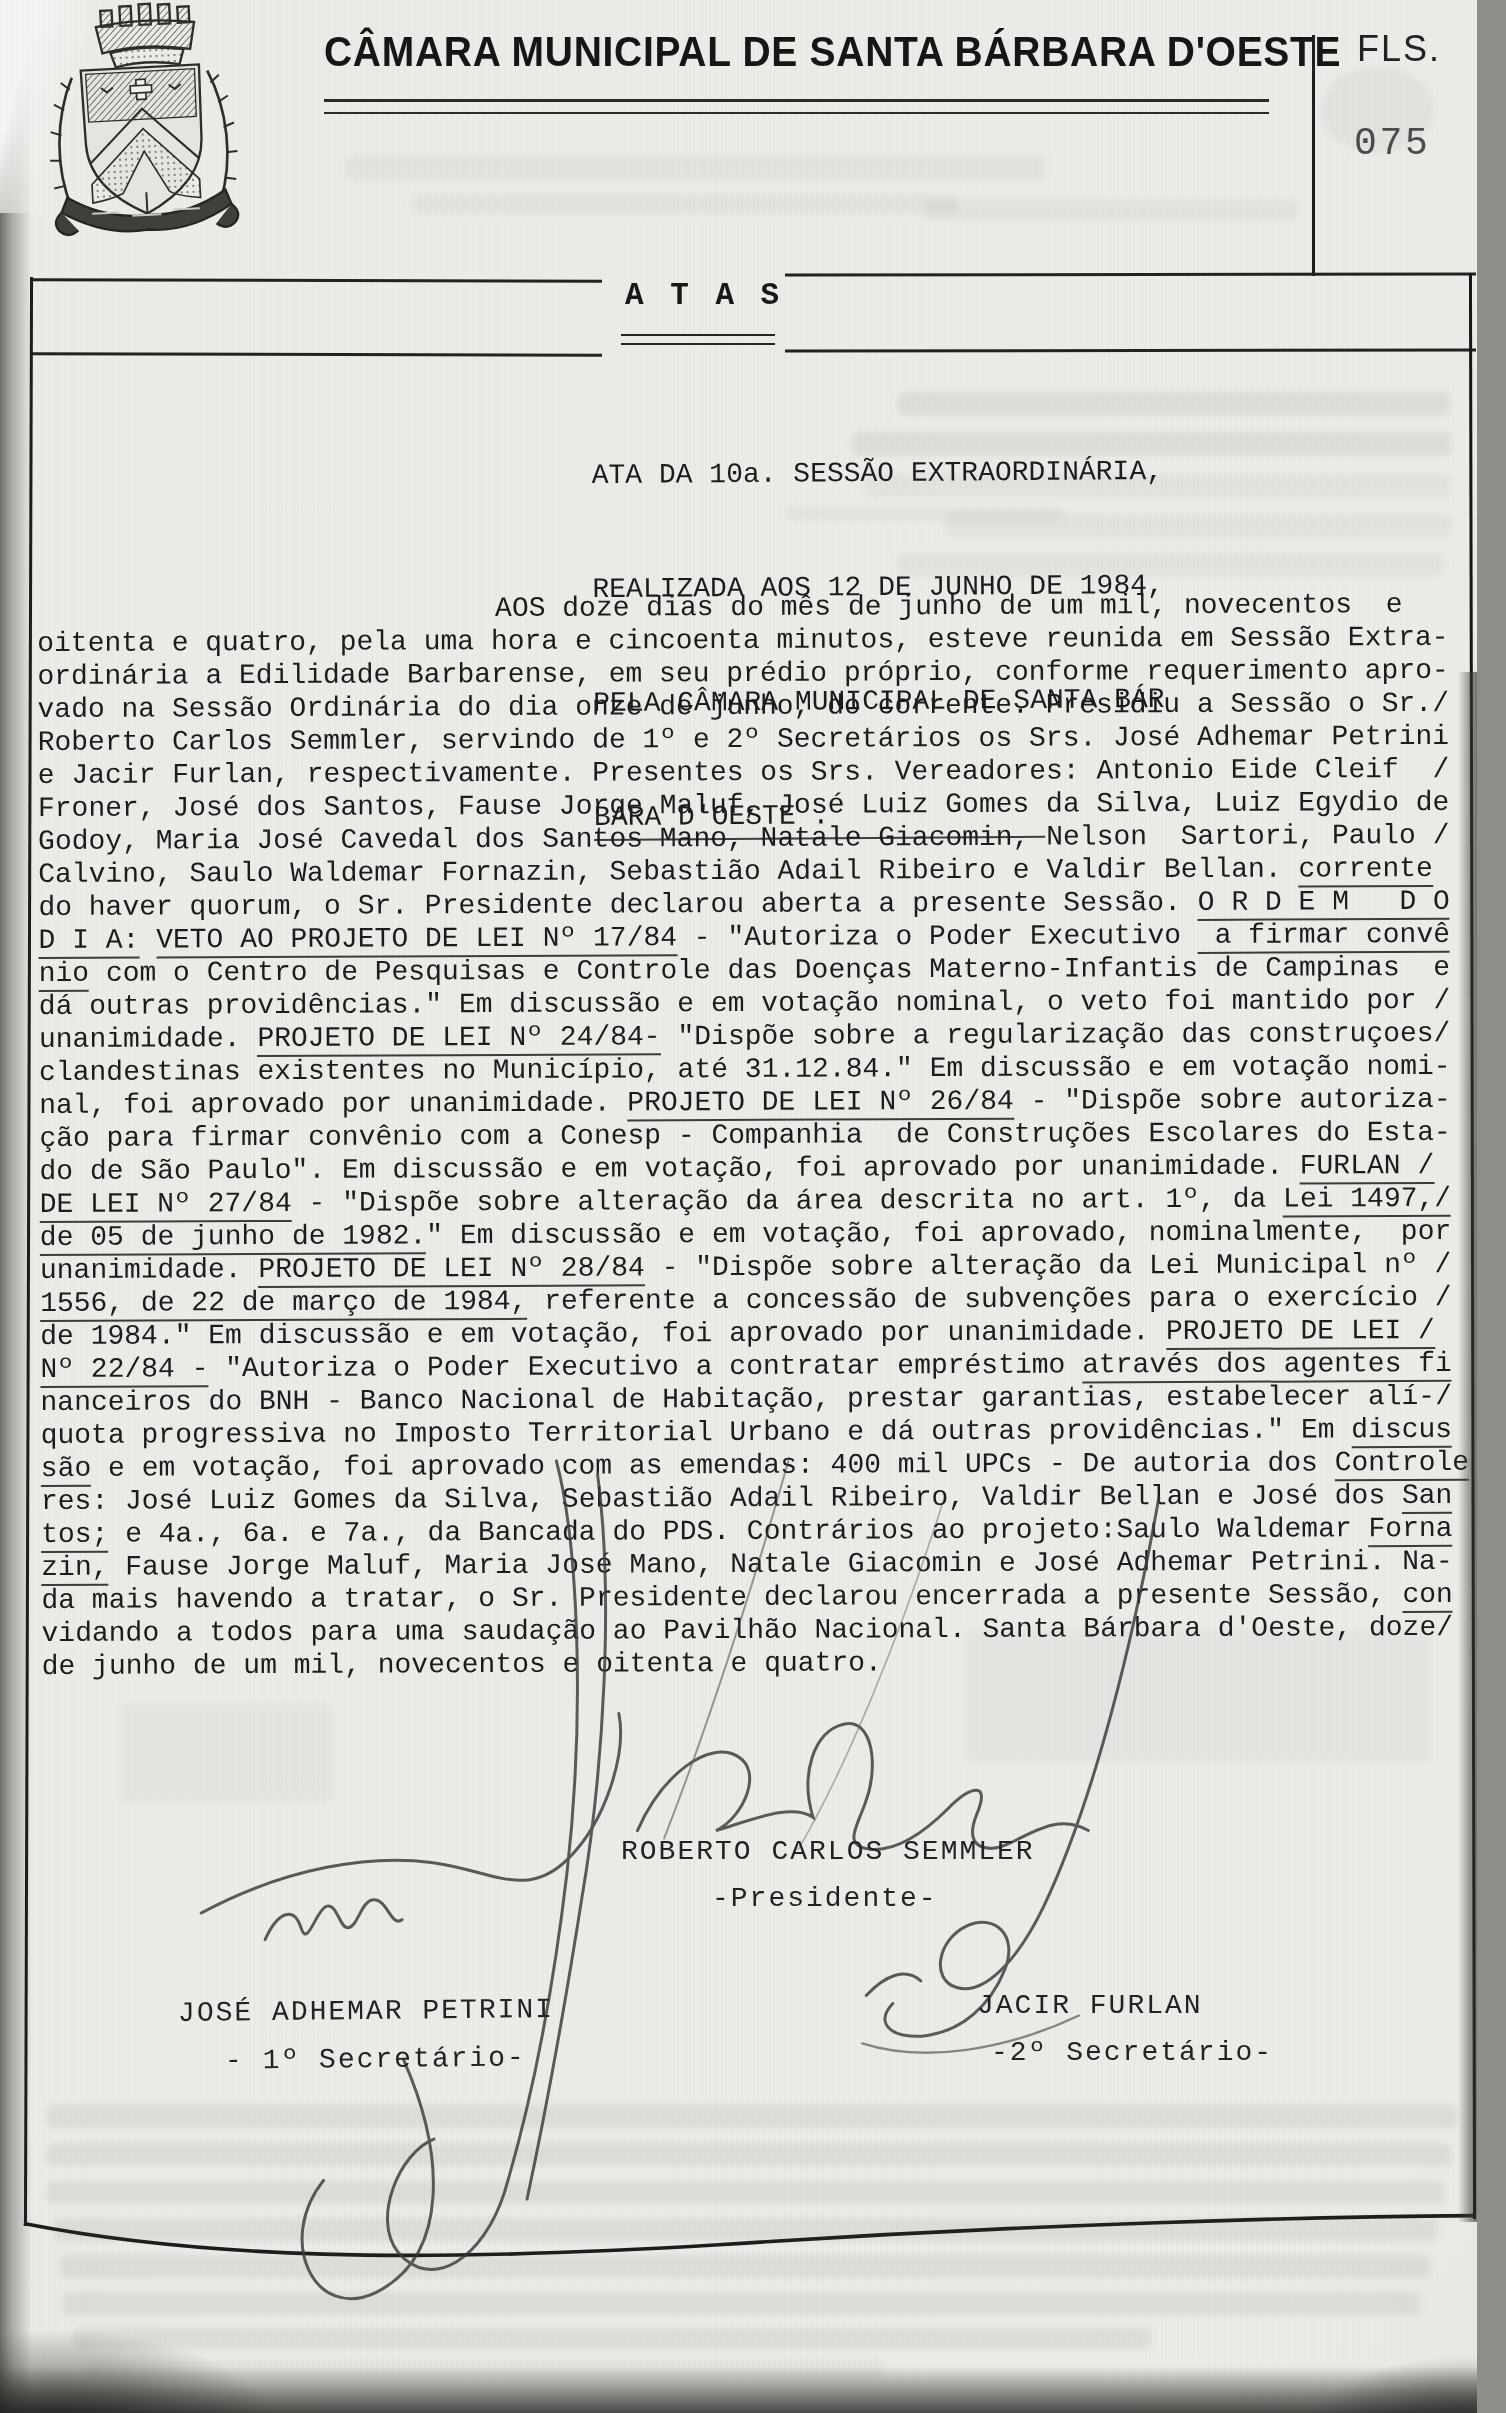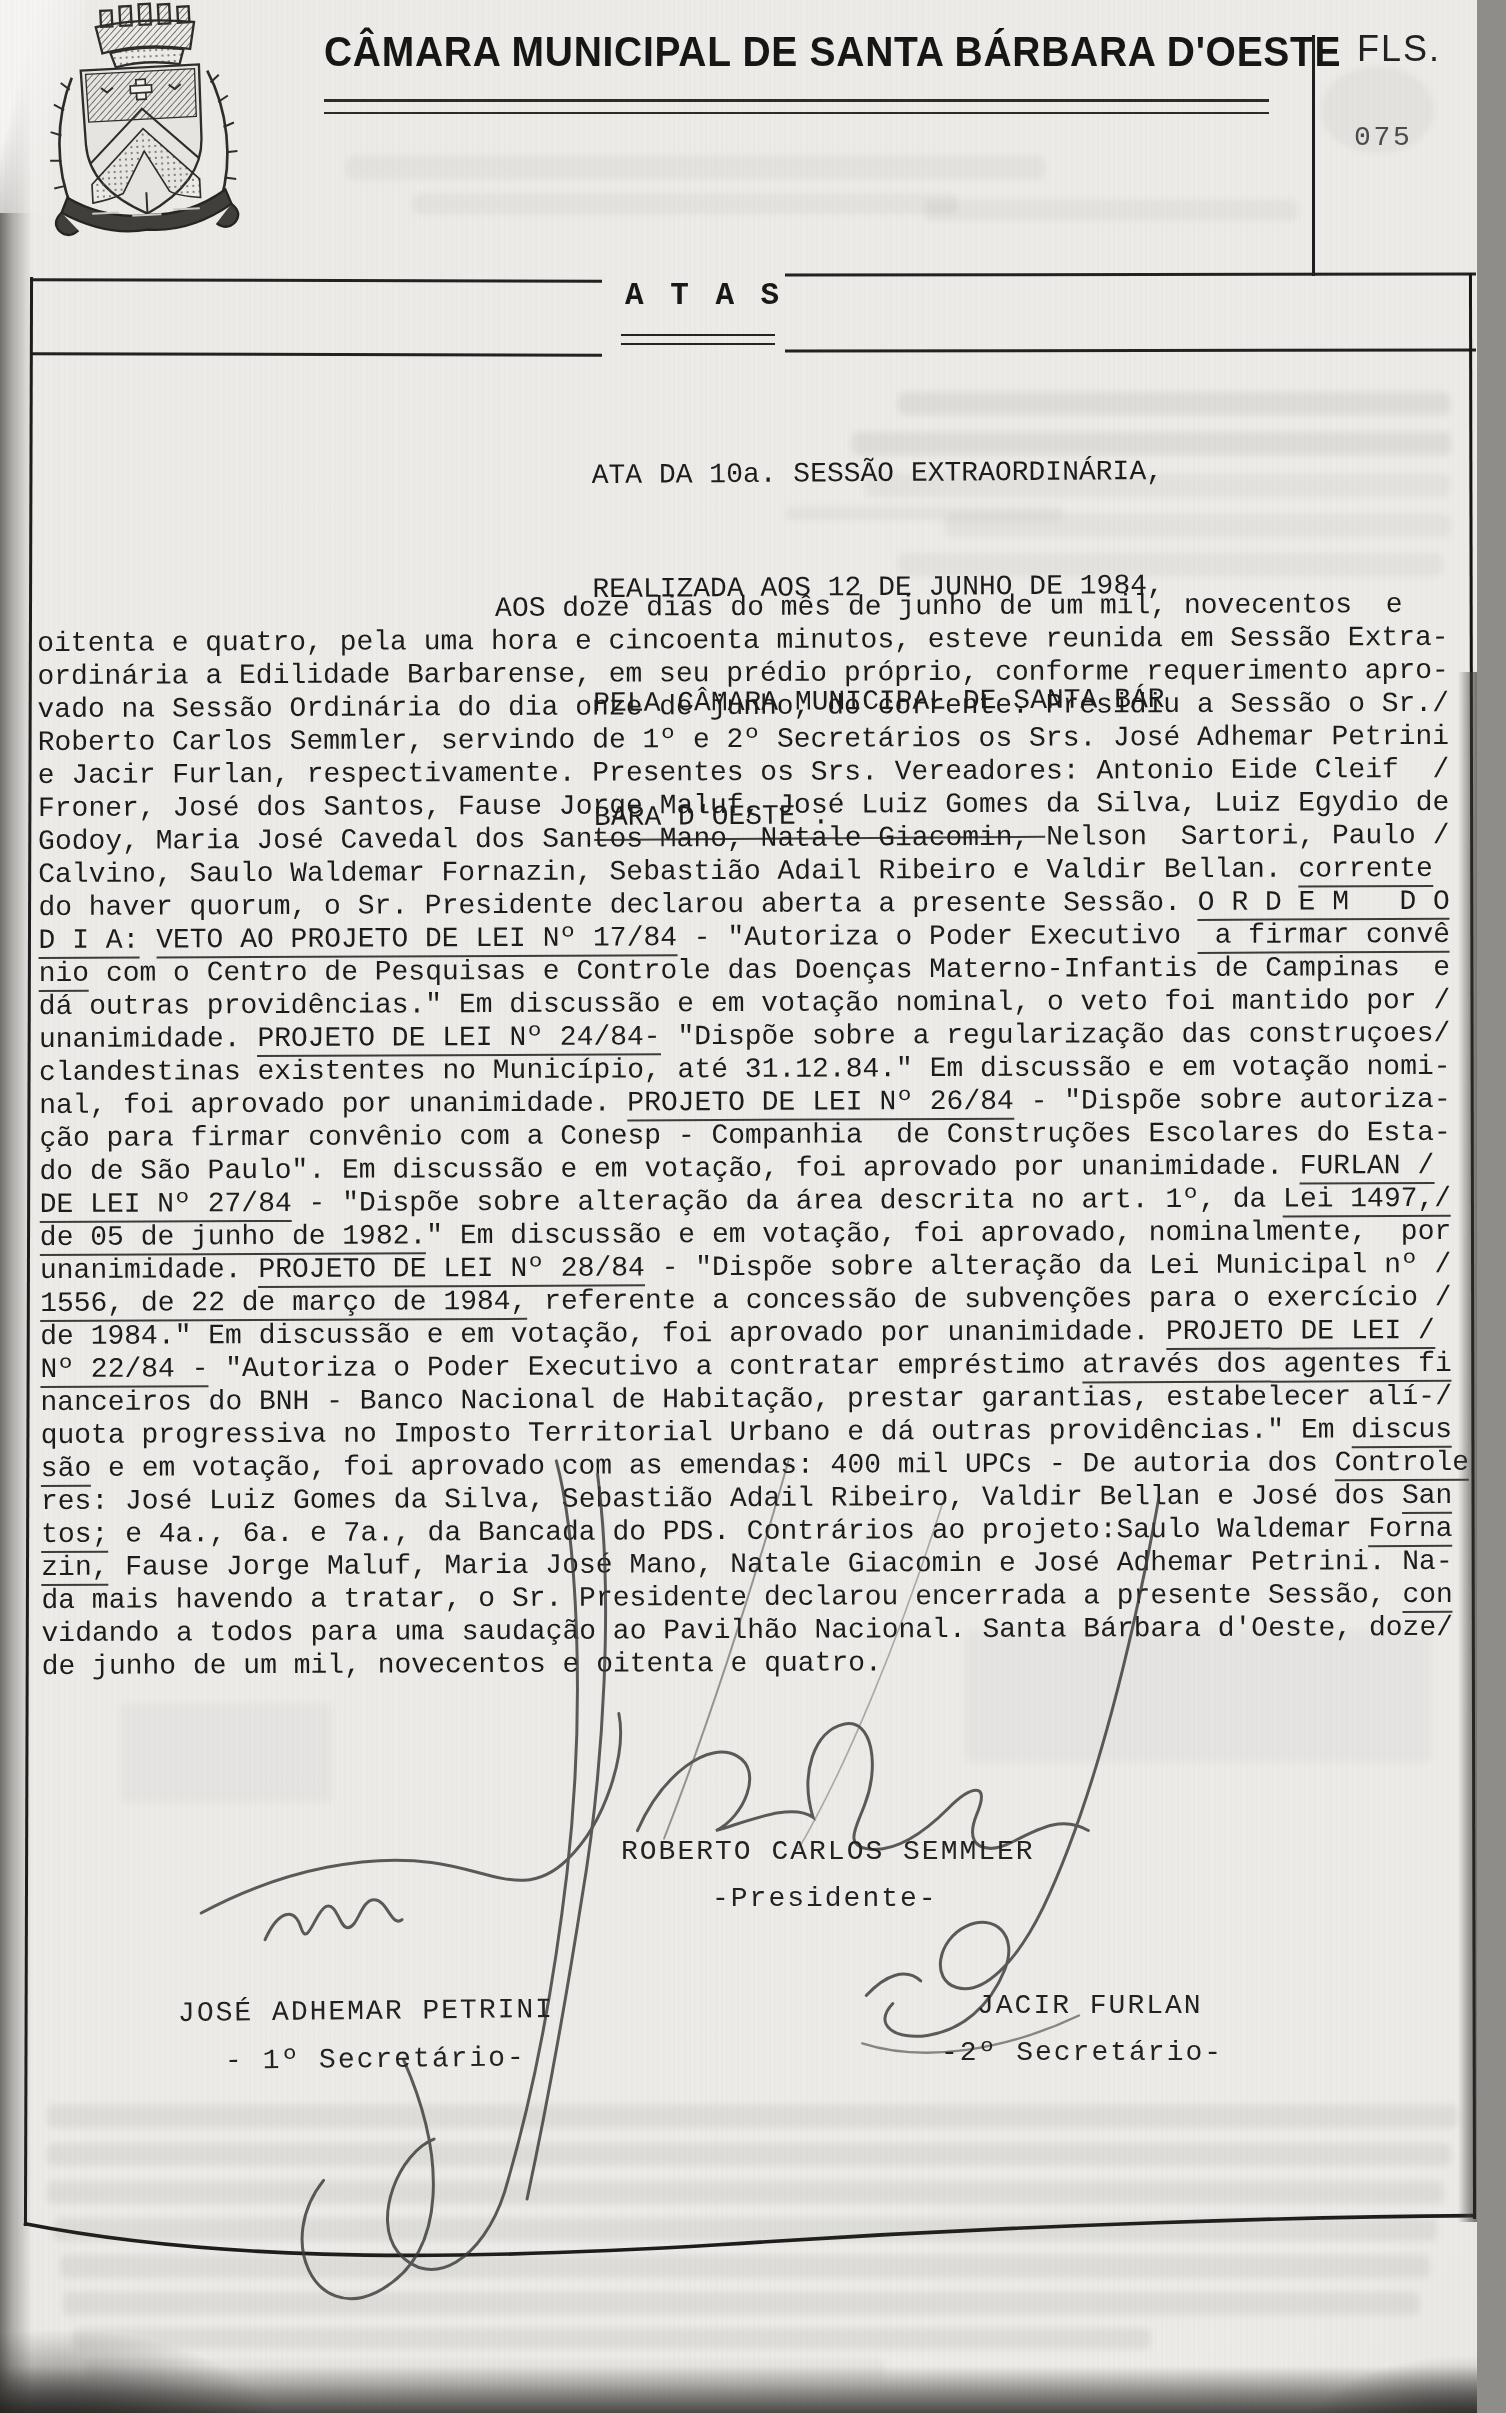--- a/index.html
+++ b/index.html
@@ -13,21 +13,21 @@
     background:linear-gradient(105deg,#f5f4f2 28%,rgba(245,244,242,0) 72%);}
   
   .page-title{position:absolute;left:324px;top:27px;width:958px;white-space:nowrap;
     font-family:"Liberation Sans",sans-serif;font-weight:700;font-size:39px;letter-spacing:0.7px;
     transform:scaleY(1.1);transform-origin:0 0;color:#161616;}
   .title-rule{position:absolute;left:324px;top:99px;width:945px;height:10px;
     border-top:3.3px solid #2b2b2b;border-bottom:2.7px solid #2b2b2b;}
   .fls-divider{position:absolute;left:1312px;top:35px;width:2.7px;height:241px;background:#1f1f1f;}
   .fls-label{position:absolute;left:1357px;top:28px;font-family:"Liberation Sans",sans-serif;
     font-weight:400;font-size:36px;letter-spacing:2px;color:#222;}
-  .fls-number{position:absolute;left:1354px;top:122px;font-size:28px;color:#4c4c4c;letter-spacing:2.7px;}
+  .fls-number{position:absolute;left:1354px;top:122px;font-size:38px;color:#4c4c4c;letter-spacing:2.7px;}
   
   .rule{position:absolute;background:#222;height:2.7px;}
   .r1l{left:30px;top:279px;width:572px;transform:rotate(.15deg);}
   .r1r{left:785px;top:273px;width:691px;transform:rotate(-.1deg);}
   .r2l{left:30px;top:353px;width:572px;transform:rotate(.15deg);}
   .r2r{left:785px;top:349px;width:691px;transform:rotate(-.1deg);}
   .atas{position:absolute;left:625px;top:278px;width:146px;text-align:center;
     font-weight:700;font-size:31px;letter-spacing:4px;white-space:pre;color:#181818;}
   .atas-underline{position:absolute;left:621px;top:334px;width:154px;height:7.3px;
     border-top:2.7px solid #242424;border-bottom:2px solid #242424;}
@@ -44,21 +44,21 @@
   .body-line{white-space:pre;line-height:33px;height:33px;}
   .body-line:first-child{text-indent:458px;}
   .u{border-bottom:2.7px solid rgba(28,28,28,.85);padding-bottom:0.7px;}
   
   .sig-label{position:absolute;font-size:28px;letter-spacing:2px;white-space:pre;color:#222;}
   .lbl-president-name{left:621px;top:1836px;}
   .lbl-president-role{left:712px;top:1883px;}
   .lbl-sec1-name{left:178px;top:1996px;transform:rotate(-.6deg);}
   .lbl-sec1-role{left:225px;top:2044px;transform:rotate(-.6deg);}
   .lbl-sec2-name{left:977px;top:1990px;}
-  .lbl-sec2-role{left:941px;top:2037px;}
+  .lbl-sec2-role{left:991px;top:2037px;}
   .sig-svg{position:absolute;left:0;top:1397px;width:1507px;height:931px;pointer-events:none;}
   
   .right-edge{position:absolute;right:0;top:672px;width:18.6px;height:1550px;
     background:linear-gradient(90deg,rgba(0,0,0,0),rgba(72,70,66,.45) 55%,rgba(42,40,38,.62));}
   .bottom-band{position:absolute;left:0;top:2366px;width:100%;height:48px;
     background:linear-gradient(180deg,rgba(0,0,0,0),rgba(62,60,57,.55) 55%,rgba(34,33,31,.82));}
   .corner-bl{position:absolute;left:-33px;top:2328px;width:319px;height:113px;
     background:radial-gradient(ellipse at 28% 100%,rgba(28,27,25,.85),rgba(28,27,25,0) 70%);}
   .corner-br{position:absolute;right:-27px;top:2355px;width:200px;height:80px;
     background:radial-gradient(ellipse at 80% 100%,rgba(30,29,27,.7),rgba(30,29,27,0) 70%);}

